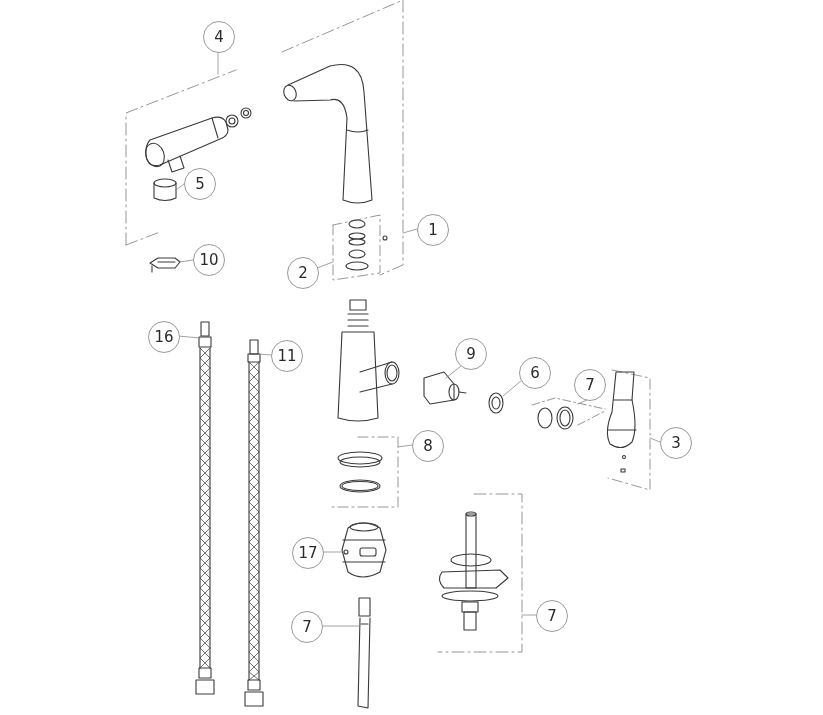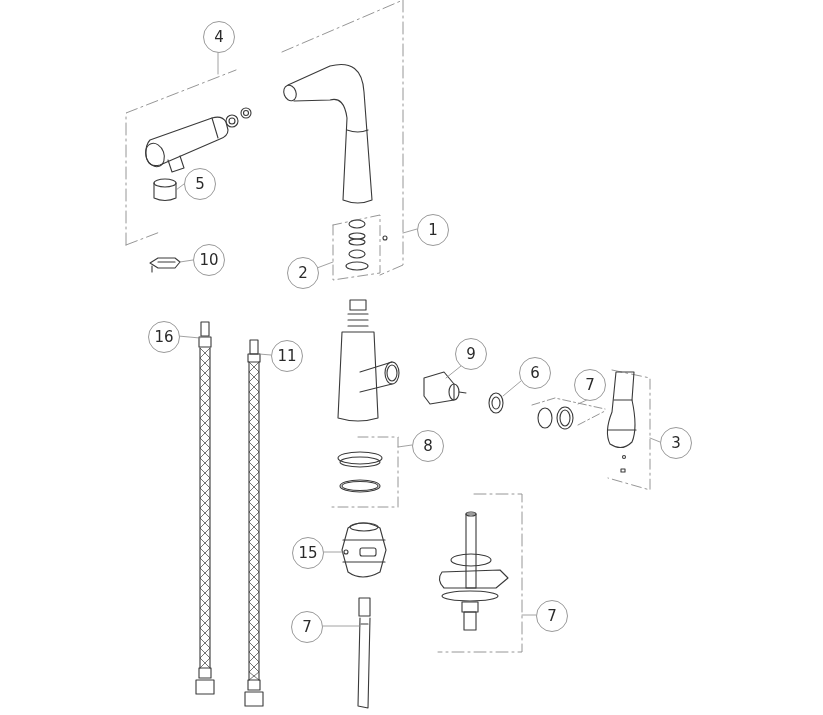--- a/index.html
+++ b/index.html
@@ -191,13 +191,13 @@
 <div class="callout" style="left:199px;top:183px;">5</div>
 <div class="callout" style="left:534px;top:372px;">6</div>
 <div class="callout" style="left:589px;top:384px;">7</div>
 <div class="callout" style="left:427px;top:445px;">8</div>
 <div class="callout" style="left:470px;top:353px;">9</div>
 <div class="callout" style="left:208px;top:259px;text-align:center;">10</div>
 <div class="callout" style="left:286px;top:355px;text-align:right;">11</div>
 <div class="callout" style="left:306px;top:626px;">7</div>
 <div class="callout" style="left:551px;top:615px;">7</div>
 <div class="callout" style="left:163px;top:336px;">16</div>
-<div class="callout" style="left:307px;top:552px;">15</div>
+<div class="callout" style="left:307px;top:552px;">17</div>
 
 </body></html>

